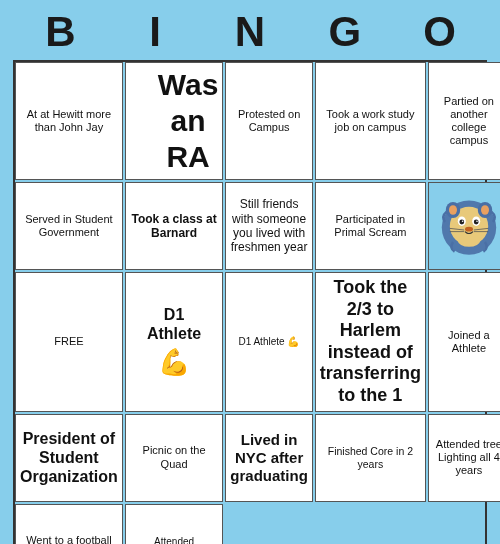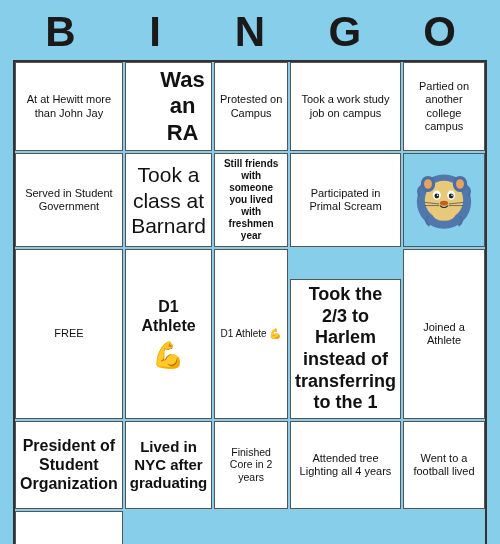--- a/index.html
+++ b/index.html
@@ -66,40 +66,40 @@
     <div class="bingo-letter">I</div>
     <div class="bingo-letter">N</div>
     <div class="bingo-letter">G</div>
     <div class="bingo-letter">O</div>
   </div>
   <div class="bingo-grid">
 
     <div class="cell">
       <span>At at Hewitt more than John Jay</span>
     </div>
-    <div class="cell" style="font-size:22px;font-weight:bold;padding-left:32px;">
+    <div class="cell" style="font-size:30px;font-weight:bold;padding-left:32px;">
       <span>Was an RA</span>
     </div>
     <div class="cell">
       <span>Protested on Campus</span>
     </div>
     <div class="cell">
       <span>Took a work study job on campus</span>
     </div>
     <div class="cell">
       <span>Partied on another college campus</span>
     </div>
 
     <div class="cell">
       <span>Served in Student Government</span>
     </div>
-    <div class="cell" style="font-size:21px;font-weight:normal;line-height:1.2;align-items:center;">
+    <div class="cell" style="font-size:12px;font-weight:bold;line-height:1.2;align-items:center;">
       <span>Took a class at Barnard</span>
     </div>
-    <div class="cell" style="font-size:10px;font-weight:bold;">
+    <div class="cell" style="font-size:12px;">
       <span>Still friends with someone you lived with freshmen year</span>
     </div>
 
     <div class="cell">
       <span>Participated in Primal Scream</span>
     </div>
     <div class="cell cell-center">
 
       <svg class="lion-svg" viewBox="0 0 100 100" xmlns="http://www.w3.org/2000/svg">
 
@@ -141,28 +141,31 @@
       <span>FREE</span>
     </div>
     <div class="cell" style="font-size:18px;font-weight:bold;flex-direction:column;display:flex;justify-content:center;gap:4px;">
       <span style="font-size:16px;font-weight:bold;">D1<br>Athlete</span>
     <span style="font-size: 26px;">💪</span>
       </div>
 
     <div class="cell" style="font-size:10px;">
       <span>D1 Athlete 💪</span>
     </div>
-    <div class="cell" style="font-size:18px;font-weight:bold;margin-top:30px;">
+    <div class="cell" style="font-size:18px;font-weight:bold;">
       <span>Took the 2/3 to Harlem instead of transferring to the 1</span>
     </div>
     <div class="cell">
       <span>Joined a Athlete</span>
     </div>
     <div class="cell" style="font-size:16px;font-weight:bold;">
       <span>President of Student Organization</span>
+    </div>
+    <div class="cell">
+      <span>Picnic on the Quad</span>
     </div>
 
     <div class="cell" style="font-size:15px;font-weight:bold;">
       <span>Lived in NYC after graduating</span>
     </div>
     <div class="cell" style="font-size:10.5px;">
       <span>Finished Core in 2 years</span>
     </div>
     <div class="cell">
       <span>Attended tree Lighting all 4 years</span>

